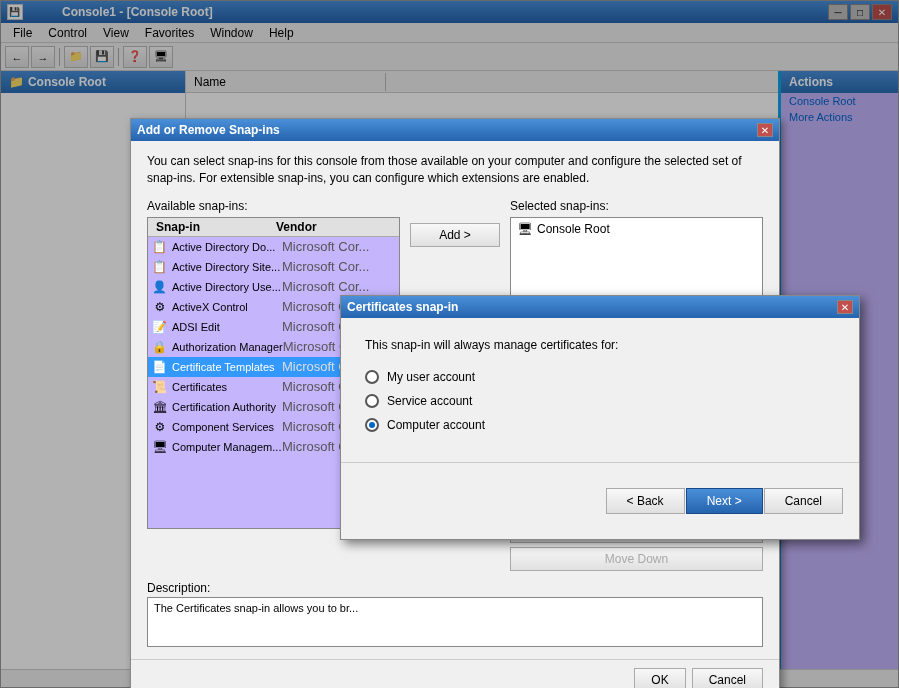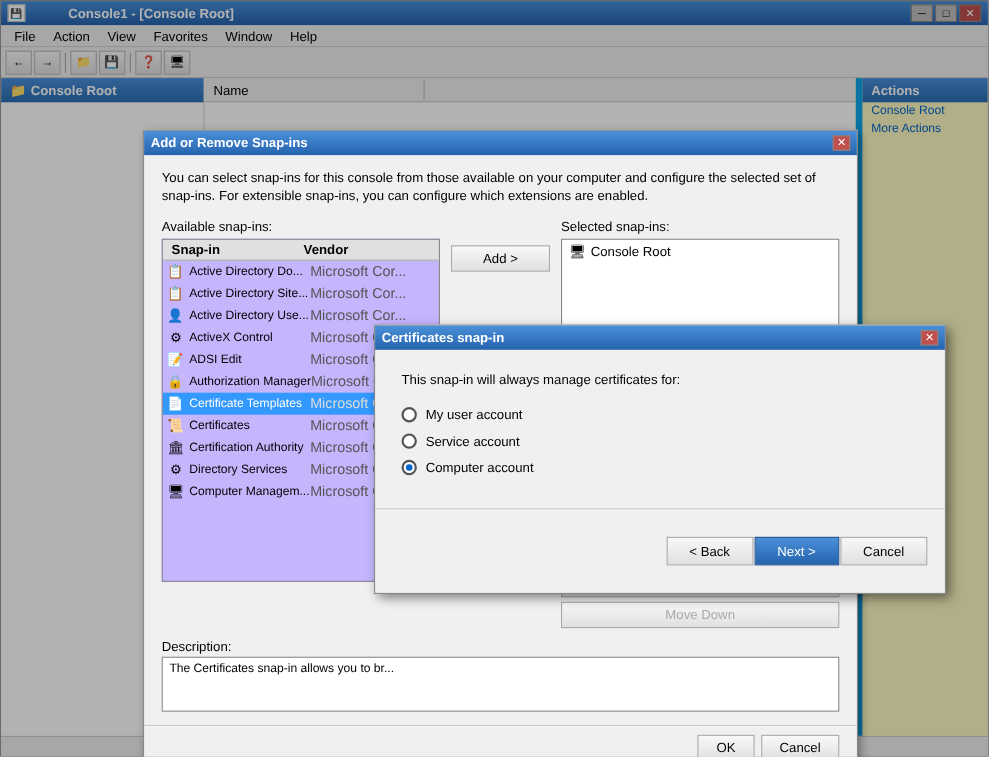--- a/index.html
+++ b/index.html
@@ -132,22 +132,22 @@
     .list-col-header {
       padding: 2px 8px;
       border-right: 1px solid #bbb;
       font-size: 12px;
       min-width: 200px;
     }
 
     
     .actions-panel {
       width: 120px;
-      background: #fef9c3;
-      border-left: 6px solid #0ea5e9;
+      background: #c4b5fd;
+      border-left: 3px solid #0ea5e9;
       flex-shrink: 0;
     }
     .actions-header {
       background: linear-gradient(to bottom, #4a90d9, #2a6db5);
       color: white;
       padding: 4px 8px;
       font-weight: bold;
     }
     .action-item {
       padding: 2px 8px;
@@ -400,21 +400,21 @@
     </div>
     <div class="title-bar-controls">
       <div class="title-btn">─</div>
       <div class="title-btn">□</div>
       <div class="title-btn close">✕</div>
     </div>
   </div>
 
   <div class="menu-bar">
     <span class="menu-item">File</span>
-    <span class="menu-item">Action</span>
+    <span class="menu-item">Control</span>
     <span class="menu-item">View</span>
     <span class="menu-item">Favorites</span>
     <span class="menu-item">Window</span>
     <span class="menu-item">Help</span>
   </div>
 
   <div class="toolbar">
     <button class="tool-btn">←</button>
     <button class="tool-btn">→</button>
     <div class="toolbar-sep"></div>
@@ -514,21 +514,21 @@
       <span class="snap-name">Certificates</span>
       <span class="snap-vendor">Microsoft Co...</span>
     </div>
               <div class="snap-list-item">
       <span class="snap-icon">🏛</span>
       <span class="snap-name">Certification Authority</span>
       <span class="snap-vendor">Microsoft Co...</span>
     </div>
               <div class="snap-list-item">
       <span class="snap-icon">⚙</span>
-      <span class="snap-name">Directory Services</span>
+      <span class="snap-name">Component Services</span>
       <span class="snap-vendor">Microsoft Co...</span>
     </div>
               <div class="snap-list-item">
       <span class="snap-icon">🖥</span>
       <span class="snap-name">Computer Managem...</span>
       <span class="snap-vendor">Microsoft Co...</span>
     </div>
             </div>
         </div>
       </div>

